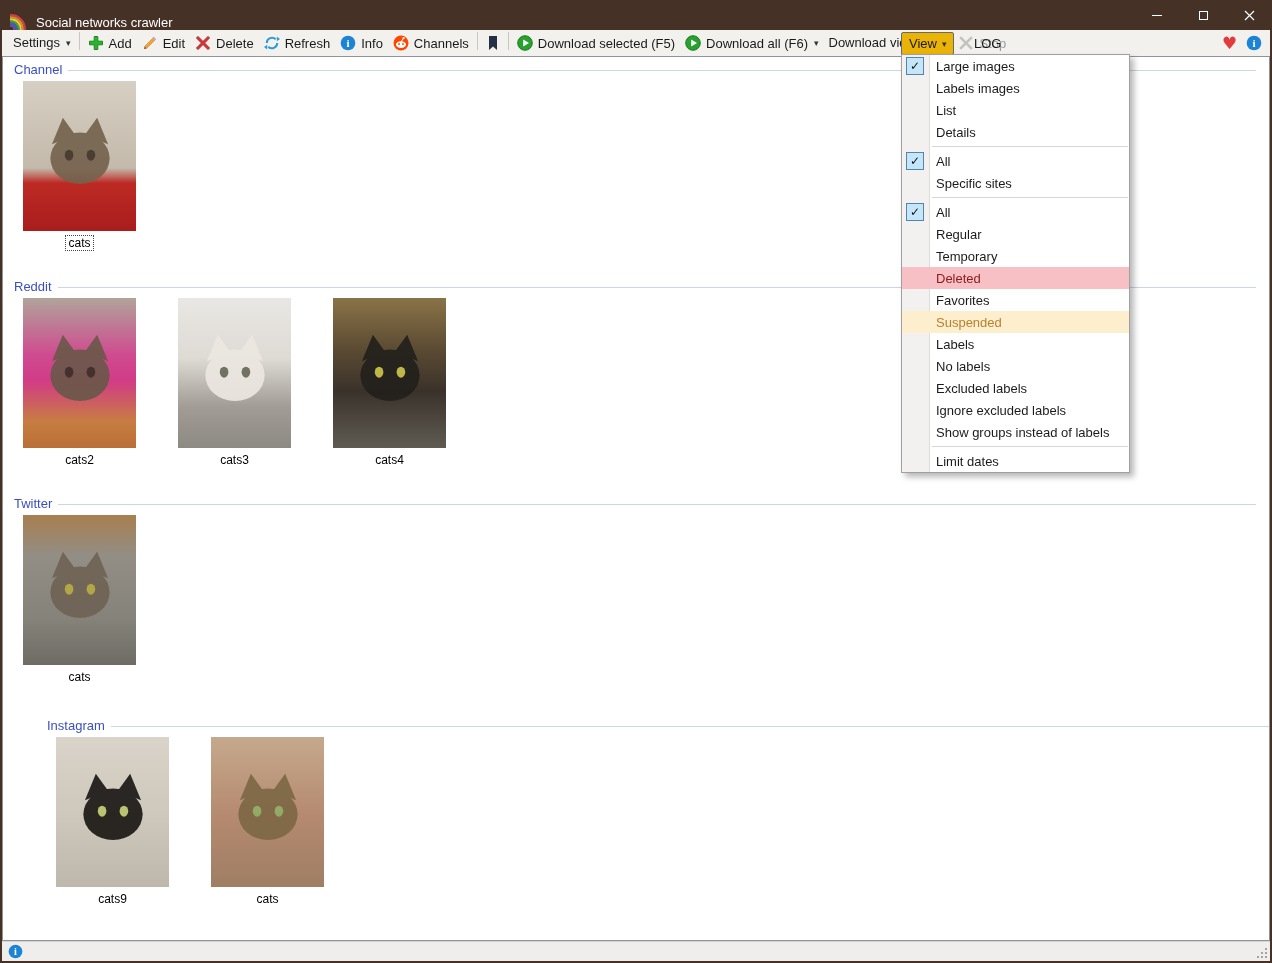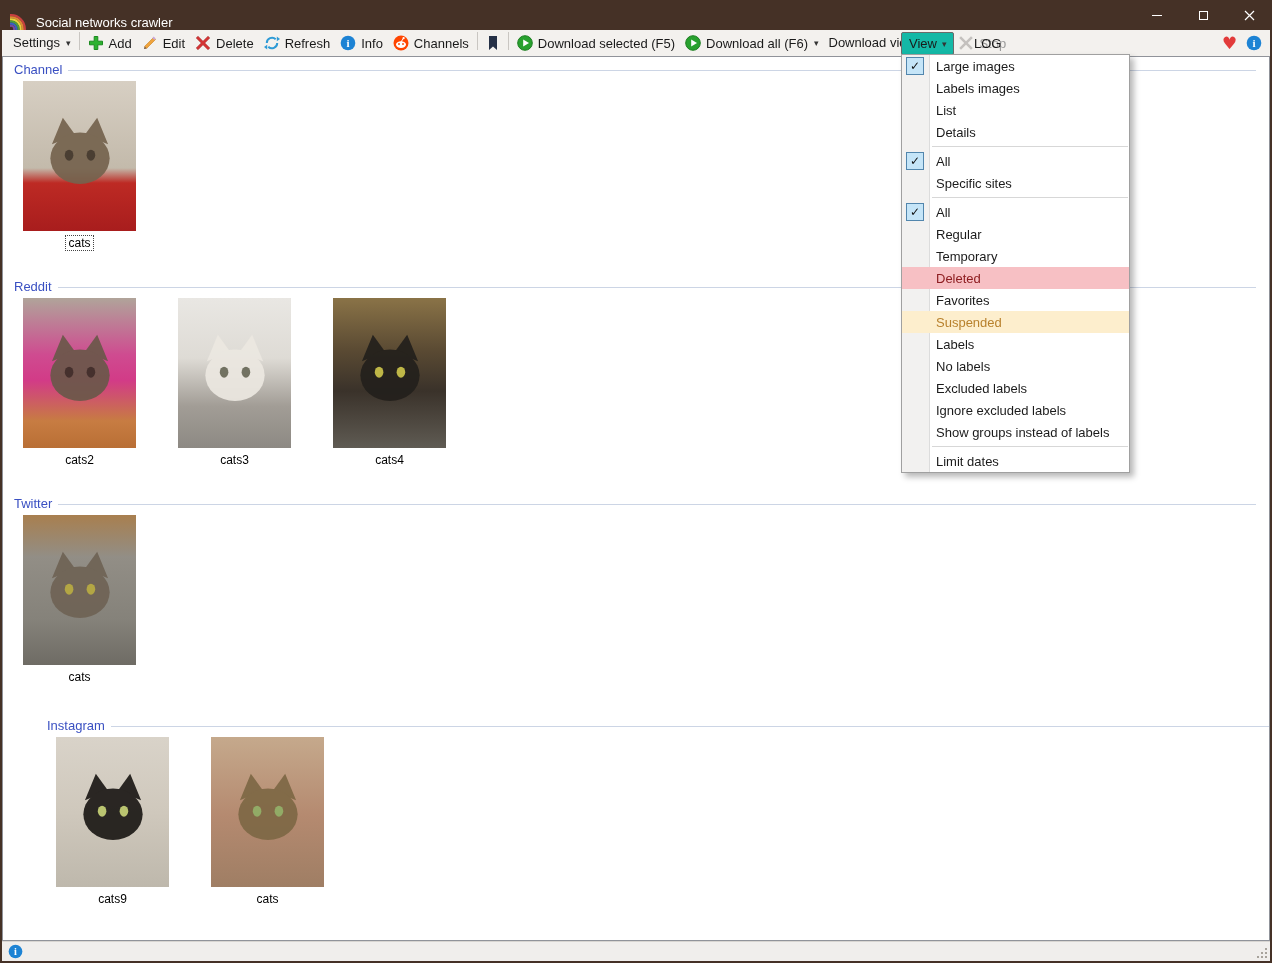--- a/index.html
+++ b/index.html
@@ -14,21 +14,21 @@
   .win-btn{width:46px;height:30px;display:flex;align-items:center;justify-content:center}
   .min-glyph{display:block;width:10px;height:1px;background:#fff}
   .max-glyph{display:block;width:9px;height:9px;border:1px solid #fff}
   
   .toolbar{position:absolute;left:2px;right:2px;top:30px;height:26px;background:#f3f1ee;display:flex;align-items:center}
   .tb-group{display:flex;align-items:flex-start;padding-left:6px}
   .tb-btn{display:flex;align-items:center;gap:5px;padding:3px 5px;white-space:nowrap}
   .tb-sep{width:1px;height:18px;background:#c9c6c2;margin:0 3px}
   .caret{font-size:9px;color:#333;margin-left:1px}
   .disabled-label{color:#9b9b9b}
-  .view-btn{position:absolute;left:899px;top:2px;height:23px;display:flex;align-items:center;gap:4px;padding:4px 7px;background:#14b8a6;border:1px solid #6a6a6a;border-radius:2px}
+  .view-btn{position:absolute;left:899px;top:2px;height:23px;display:flex;align-items:center;gap:4px;padding:4px 7px;background:#eab308;border:1px solid #6a6a6a;border-radius:2px}
   .log-label{position:absolute;left:968px;top:0;height:26px;display:flex;align-items:center;padding:0 4px}
   .tb-right{position:absolute;right:8px;top:0;height:26px;display:flex;align-items:center;gap:9px}
   .heart{color:#e23b3b;font-size:17px;line-height:17px}
   
   .client{position:absolute;left:2px;right:2px;top:56px;height:885px;background:#fff;border:1px solid #90939a;overflow:hidden}
   .section{position:absolute;left:0;width:100%;height:216px}
   .group-header{display:flex;align-items:center;margin:0 13px 0 11px;height:16px}
   .gh-text{color:#3a50c2;font-size:13px;padding-right:6px;white-space:nowrap}
   .gh-line{flex:1;border-top:1px solid #ccd5e5;margin-top:2px}
   .thumb-cell{position:absolute;top:20px;width:113px;text-align:center}

